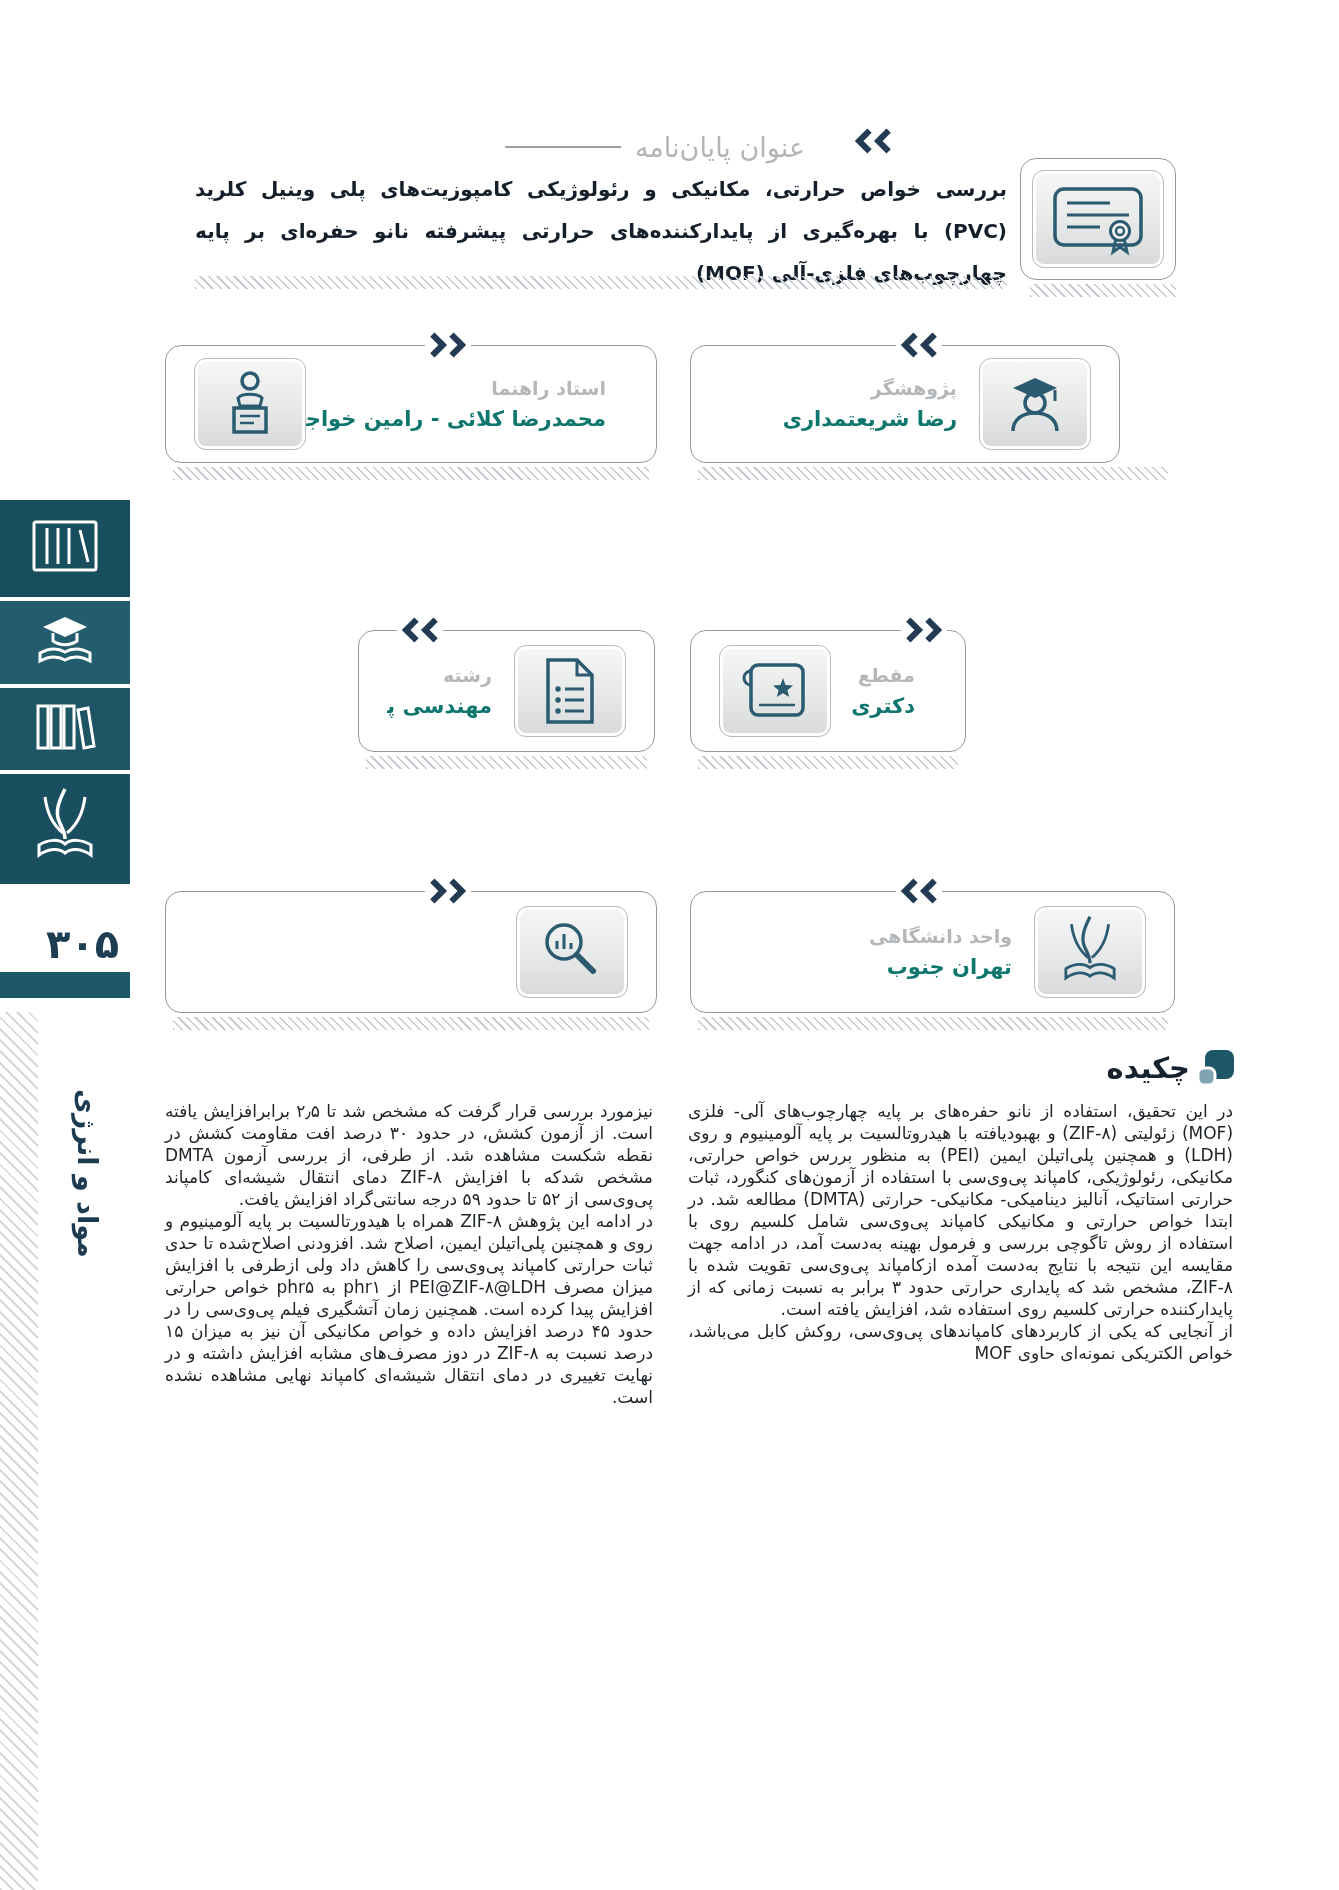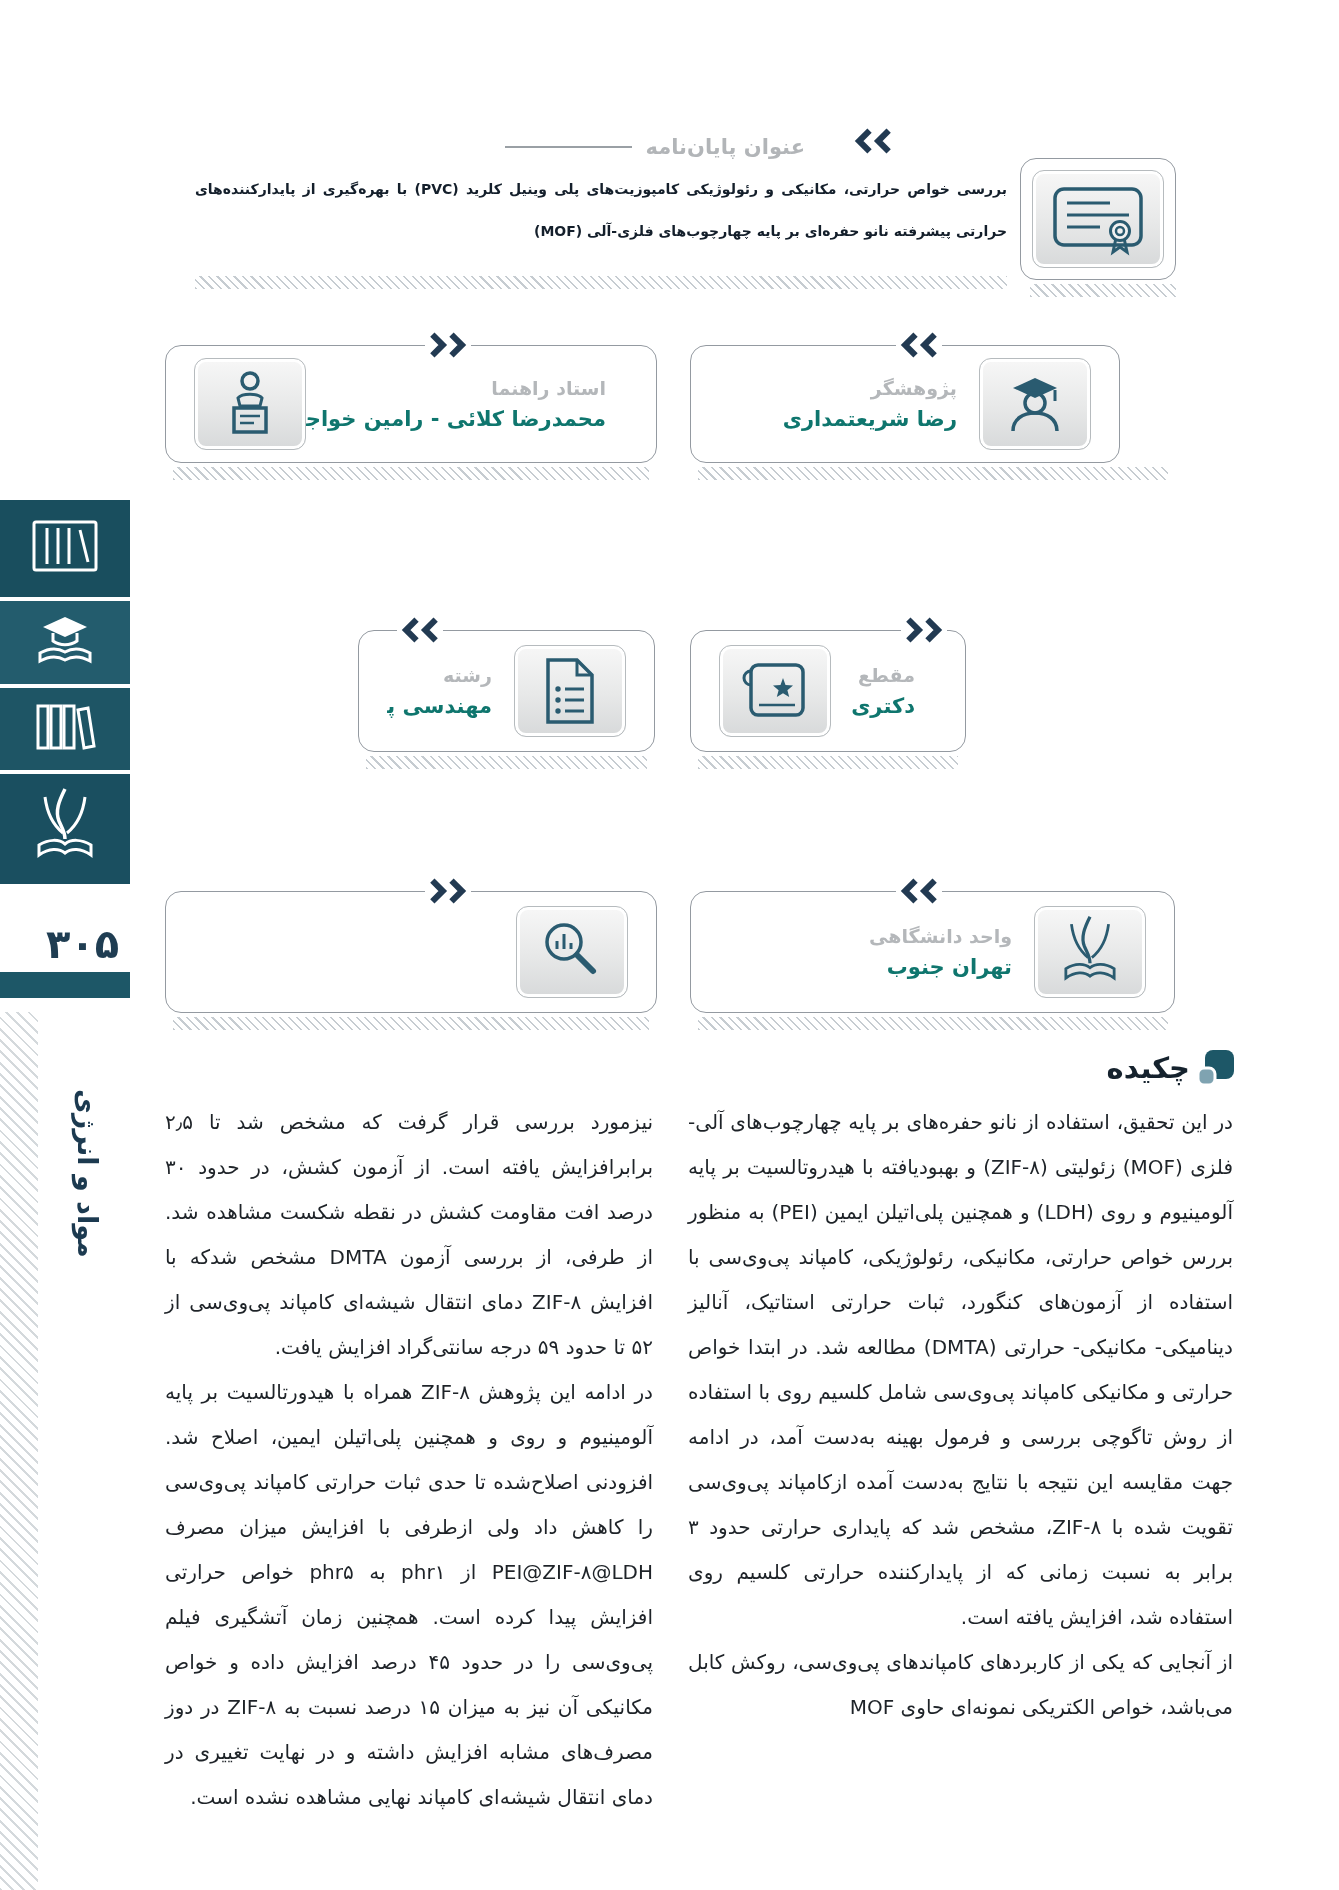--- a/index.html
+++ b/index.html
@@ -15,29 +15,29 @@
   .tile { width:112px; height:92px; flex:0 0 auto; border:1px solid #b6bbbe; border-radius:12px;
           background:linear-gradient(180deg,#f7f7f7 0%,#e7e8e8 55%,#d7d9da 100%);
           box-shadow:inset 0 0 0 3px #fff; display:flex; align-items:center; justify-content:center; }
   .txt { flex:1 1 auto; text-align:right; padding:0 22px; overflow:hidden; }
   .lbl { color:#b4b7ba; font-size:19px; font-weight:bold; margin-bottom:8px; }
   .val { color:#0f766e; font-size:21px; font-weight:bold; white-space:nowrap; }
 
   
   .hdr-row { position:absolute; left:505px; top:130px; width:300px; height:34px; display:flex; align-items:center; gap:14px; direction:ltr; }
   .hdr-line { flex:1; height:2px; background:#9aa0a5; }
-  .hdr-label { color:#b2b5b8; font-size:21px; font-weight:bold; white-space:nowrap; }
+  .hdr-label { color:#b2b5b8; font-size:27px; font-weight:normal; white-space:nowrap; }
   .iconbox { position:absolute; left:1020px; top:158px; width:156px; height:122px; border:1.5px solid #949aa1; border-radius:16px; display:flex; align-items:center; justify-content:center; background:#fff; }
   .iconbox .tile { width:132px; height:98px; }
-  .title-text { position:absolute; left:195px; top:168px; width:812px; color:#141f2b; font-size:14px; font-weight:bold; line-height:42px; text-align:justify; }
+  .title-text { position:absolute; left:195px; top:168px; width:812px; color:#141f2b; font-size:20px; font-weight:bold; line-height:42px; text-align:justify; }
 
   
   .abs-head { position:absolute; left:1000px; top:1051px; width:190px; text-align:right; color:#15222d; font-size:29px; font-weight:bold; }
   .abs-icon { position:absolute; left:1197px; top:1049px; width:38px; height:38px; }
-  .abs-col { position:absolute; color:#1e2328; font-size:20px; line-height:45px; text-align:justify; }
+  .abs-col { position:absolute; color:#1e2328; font-size:17px; line-height:22px; text-align:justify; }
   .abs-col p { margin:0; }
 
   
   .side-tile { position:absolute; left:0; width:130px; display:flex; align-items:center; justify-content:center; }
   .page-number { position:absolute; left:35px; top:900px; width:95px; text-align:center; color:#1f3d52; font-size:40px; font-weight:bold;margin-top:21px; }
   .side-bar { position:absolute; left:0; top:972px; width:130px; height:26px; background:#1d5767; }
   .side-hatch { position:absolute; left:0; top:1012px; width:38px; height:878px;
                 background:repeating-linear-gradient(45deg,#d4d9dc 0,#d4d9dc 2px,transparent 2px,transparent 8px); }
   .side-vertical { position:absolute; left:72px; top:1028px; height:230px; writing-mode:vertical-rl; color:#1c3a50; font-size:27px; font-weight:bold; letter-spacing:2px; }
 </style>

